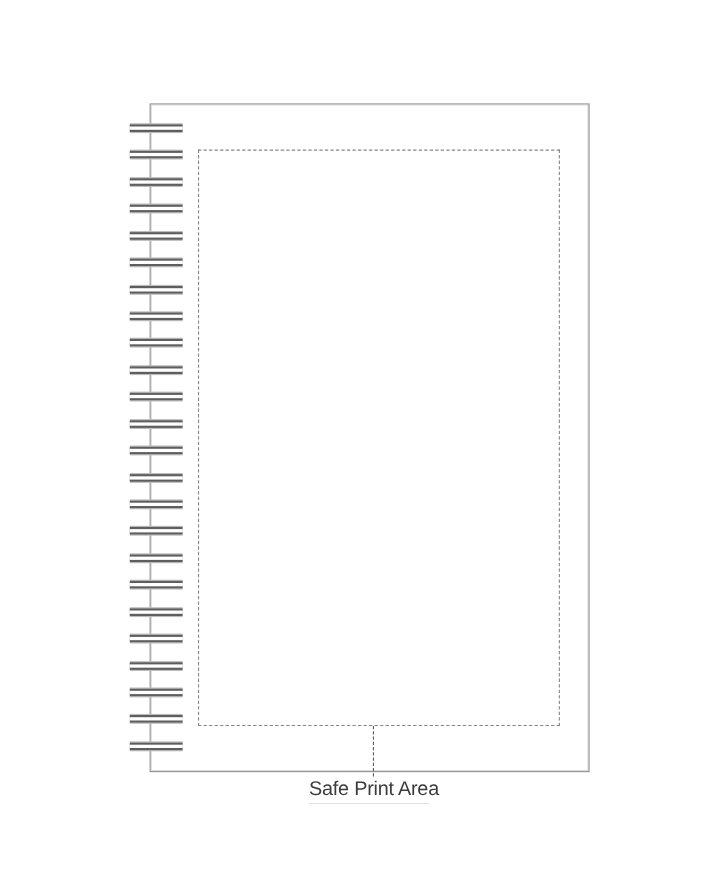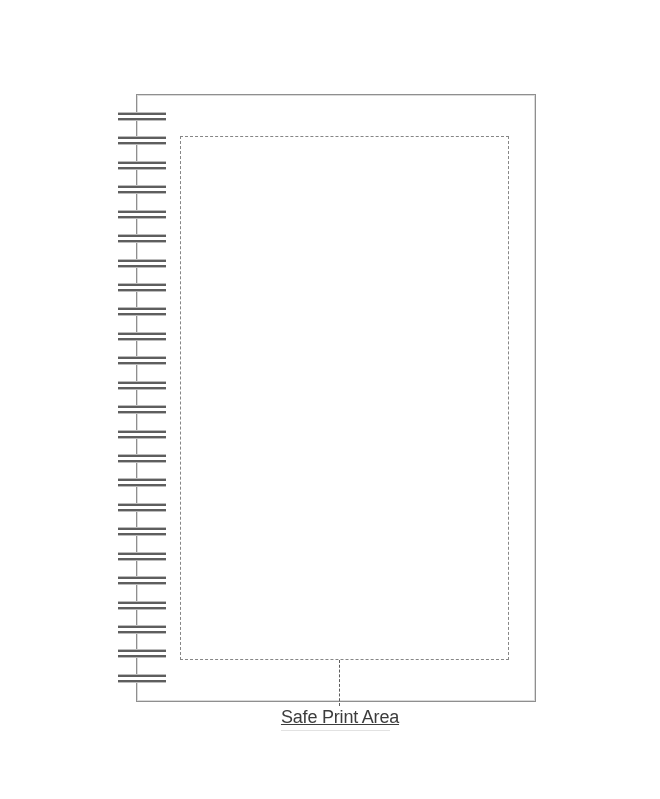--- a/index.html
+++ b/index.html
@@ -70,21 +70,20 @@
   .label {
     position: absolute;
     left: 340px;
     top: 706px;
     transform: translateX(-50%);
     font-size: 18px;
     line-height: 22px;
     letter-spacing: -0.2px;
     color: var(--label-text, #3c3c3c);
     white-space: nowrap;
-    text-decoration: underline;
   }
   .label-underline {
     position: absolute;
     left: 281px;
     top: 730px;
     width: 109px;
     height: 1px;
     background: var(--underline, #e2e2e2);
   }
 </style>

